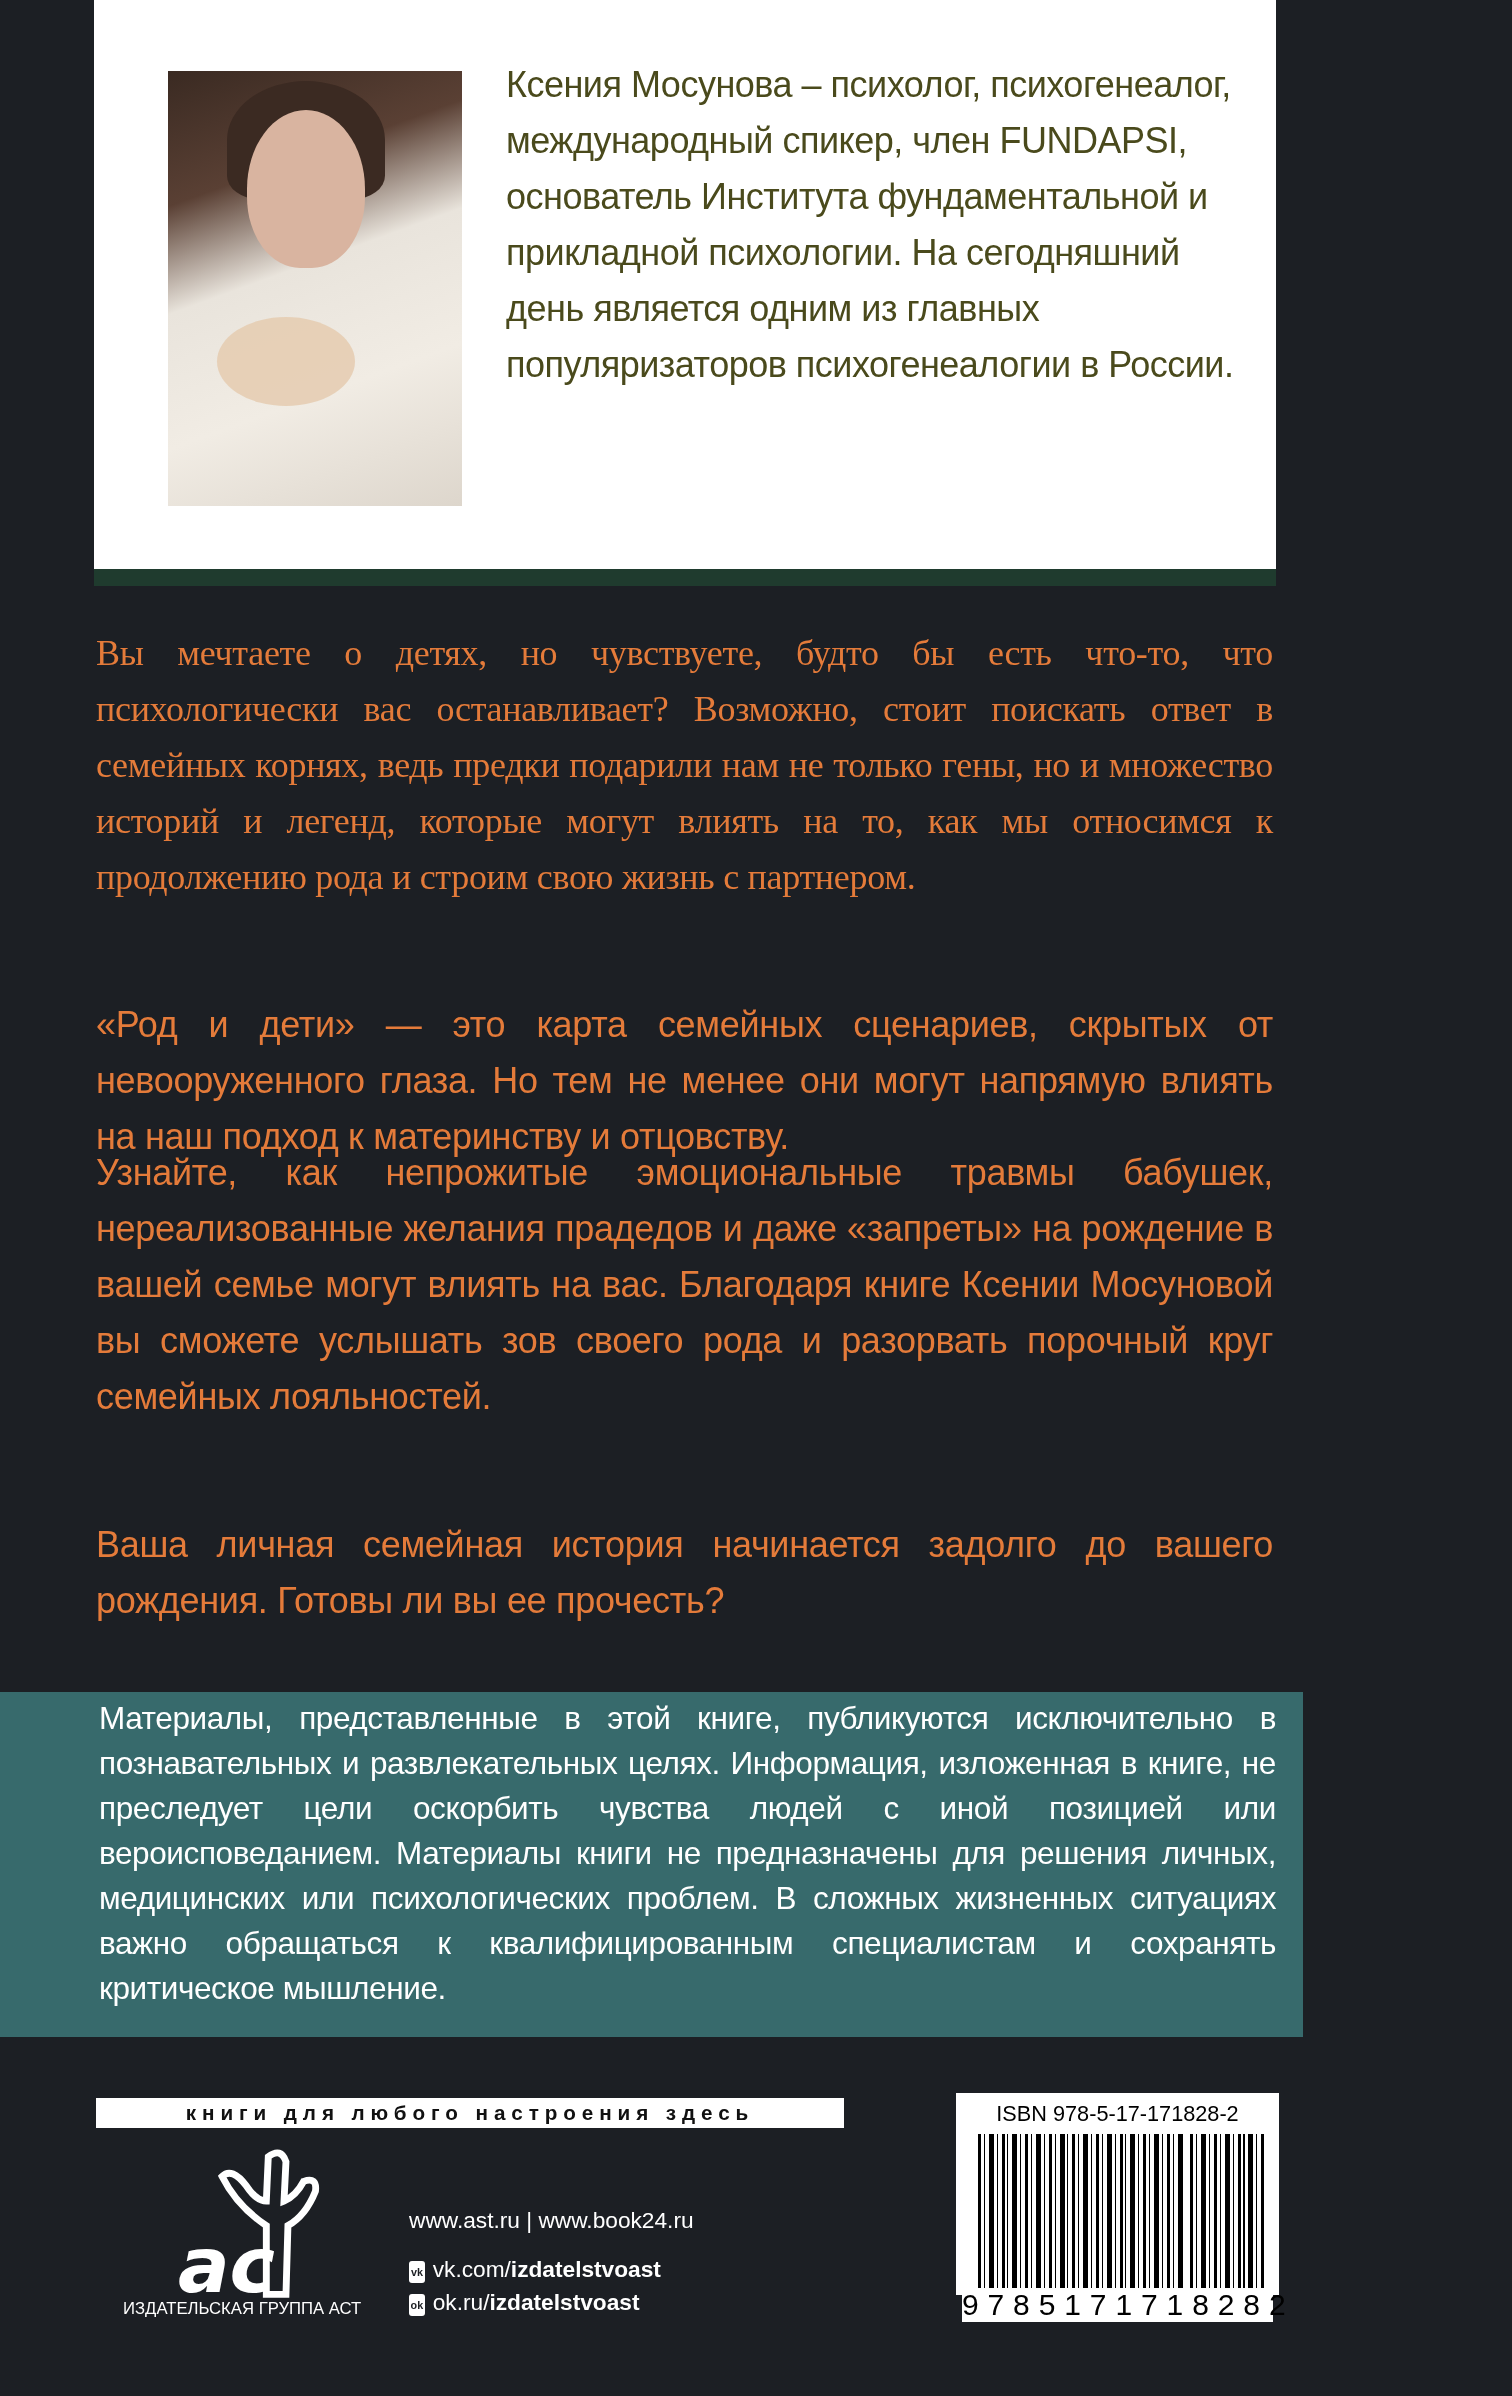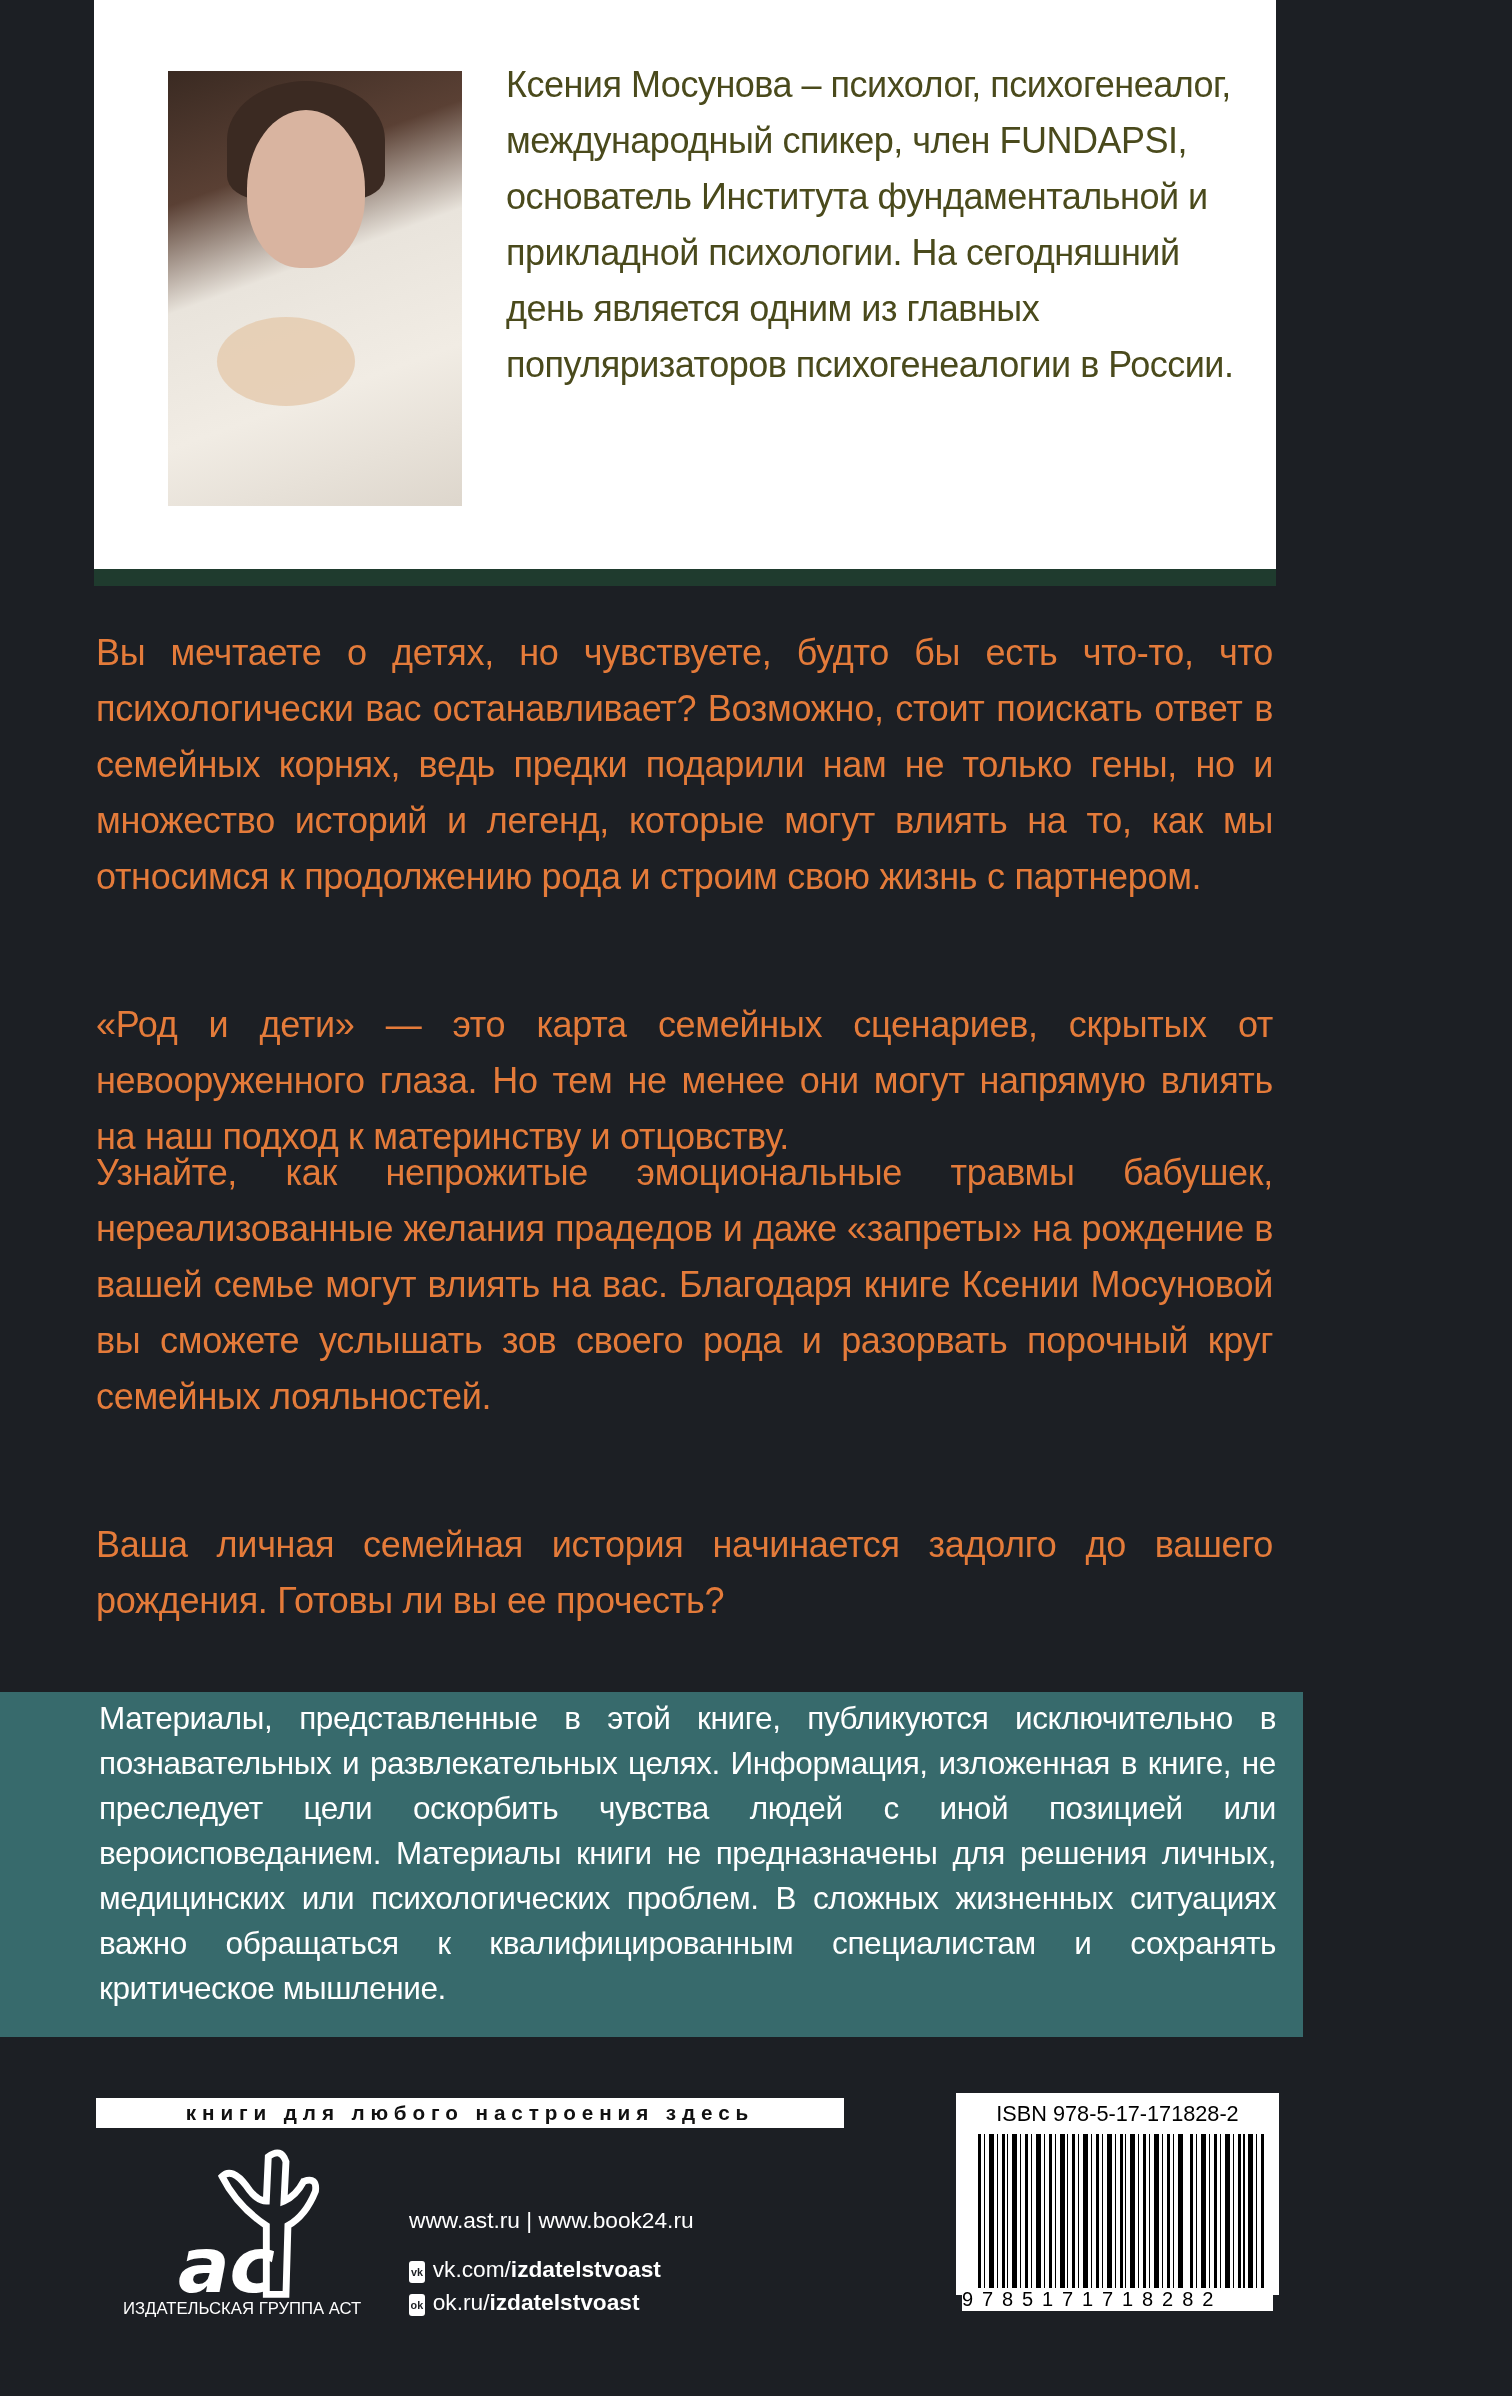--- a/index.html
+++ b/index.html
@@ -6,35 +6,35 @@
   body { width:1512px; height:2397px; background:#1c1f24; position:relative; overflow:hidden; font-family:"Liberation Sans", sans-serif; }
   .author-box { position:absolute; left:94px; top:0; width:1182px; height:569px; background:#ffffff; }
   .author-photo { position:absolute; left:74px; top:71px; width:294px; height:435px; background:linear-gradient(160deg,#3a2a22 0%,#5a4034 25%,#e9e4dc 45%,#f1ece4 70%,#ddd6cc 100%); overflow:hidden; }
   .photo-face { position:absolute; left:79px; top:39px; width:118px; height:158px; border-radius:50% 50% 45% 45%; background:#d9b4a0; }
   .photo-hair { position:absolute; left:59px; top:9.9px; width:158px; height:118px; border-radius:50% 50% 20% 20%; background:#3b2a22; }
   .photo-feather { position:absolute; left:49px; top:246px; width:138px; height:89px; border-radius:50%; background:#e6cdb2; opacity:.9; }
   .author-text { position:absolute; left:412px; top:57px; width:749px; font-size:36px; line-height:56px; color:#4a4a1c; letter-spacing:-0.5px; }
   .author-text b { font-weight:normal; }
   .green-bar { position:absolute; left:94px; top:569px; width:1182px; height:16.7px; background:#1f3b2e; }
   .blurb { position:absolute; left:96px; width:1177px; font-size:36px; line-height:56px; color:#e47b3a; text-align:justify; letter-spacing:-0.3px; }
-  .p1 { top:625px; } .p2 { top:997px; } .p3 { top:1145px; } .p4 { top:1517px; }
+  .p1 { top:625px;font-family:Liberation Serif, serif; } .p2 { top:997px; } .p3 { top:1145px; } .p4 { top:1517px; }
   .disclaimer-box { position:absolute; left:0; top:1692px; width:1303px; height:345px; background:#376a6c; }
   .disclaimer-text { position:absolute; left:99px; top:4px; width:1177px; font-size:31.5px; line-height:45px; color:#ffffff; text-align:justify; letter-spacing:-0.4px; }
   .tagline { position:absolute; left:96px; top:2098px; width:748px; height:29.6px; background:#ffffff; color:#111; font-size:20.7px; font-weight:bold; letter-spacing:5.9px; text-align:center; line-height:29.6px; }
   .logo { position:absolute; left:148px; top:2147px; width:217px; height:167px; }
   .publisher-name { position:absolute; left:123px; top:2299px; font-size:16.7px; color:#ffffff; }
   .links { position:absolute; left:409px; top:2207px; color:#fff; }
   .site-line { font-size:22.7px; font-weight:normal; margin-bottom:21.7px; }
   .social-line { font-size:22.7px; display:flex; align-items:flex-end; margin-bottom:5.9px; }
   .social-icon { width:15.8px; height:21.7px; background:#fff; color:#1c1f24; font-size:10.8px; font-weight:bold; border-radius:3px; display:inline-flex; align-items:center; justify-content:center; margin-right:7.9px; }
   .social-line b { font-weight:bold; }
   .isbn-block { position:absolute; left:956px; top:2093px; width:323px; height:202px; background:#ffffff; }
   .isbn-label { position:absolute; left:0; top:7.9px; width:100%; text-align:center; font-size:21.7px; color:#000; }
   .barcode { position:absolute; left:21.7px; top:41px; width:286px; height:160px; background:repeating-linear-gradient(90deg,#000 0 3px,#fff 3px 5.9px,#000 5.9px 6.9px,#fff 6.9px 10.8px,#000 10.8px 15.8px,#fff 15.8px 18.7px,#000 18.7px 19.7px,#fff 19.7px 23.6px); }
-  .isbn-digits { position:absolute; left:5.9px; top:195px; width:311px; font-size:20px; color:#000; letter-spacing:8.9px; background:#fff; }
+  .isbn-digits { position:absolute; left:5.9px; top:195px; width:311px; font-size:30px; color:#000; letter-spacing:8.9px; background:#fff; }
 </style>
 </head>
 <body>
 
 <div class="author-box">
   <div class="author-photo">
     <div class="photo-hair"></div>
     <div class="photo-face"></div>
     <div class="photo-feather"></div>
   </div>

